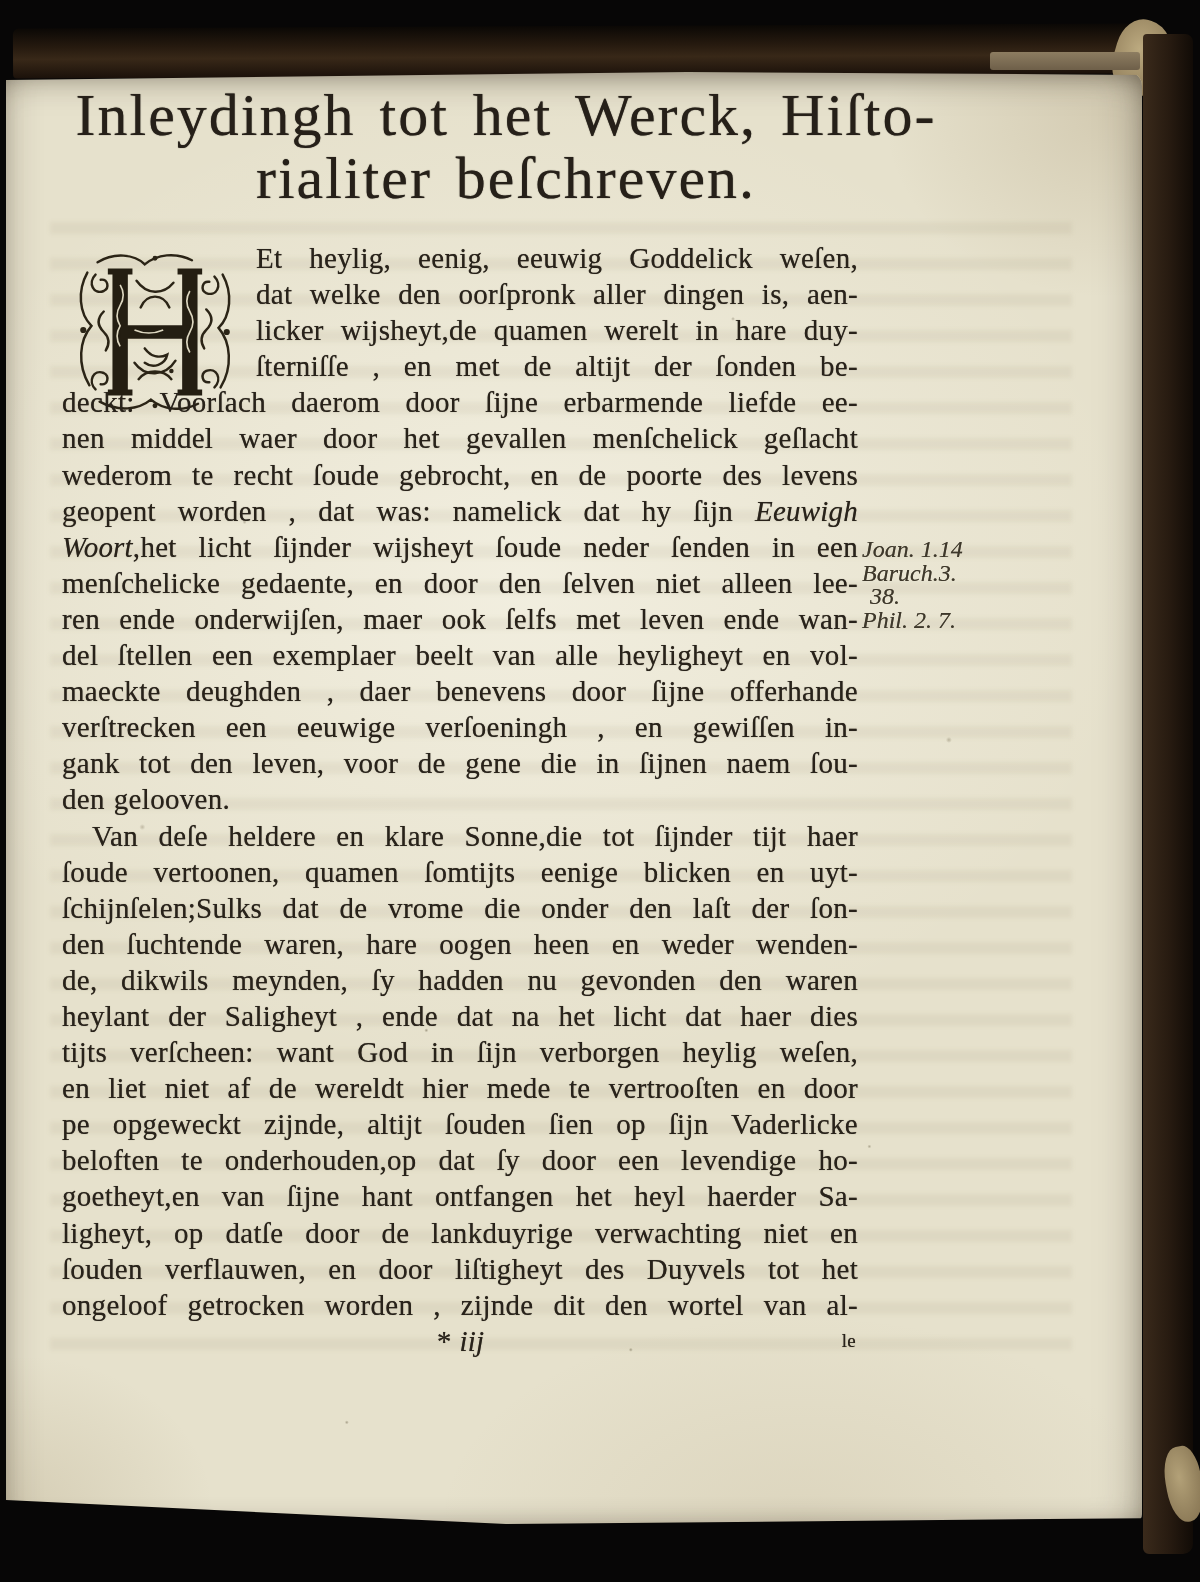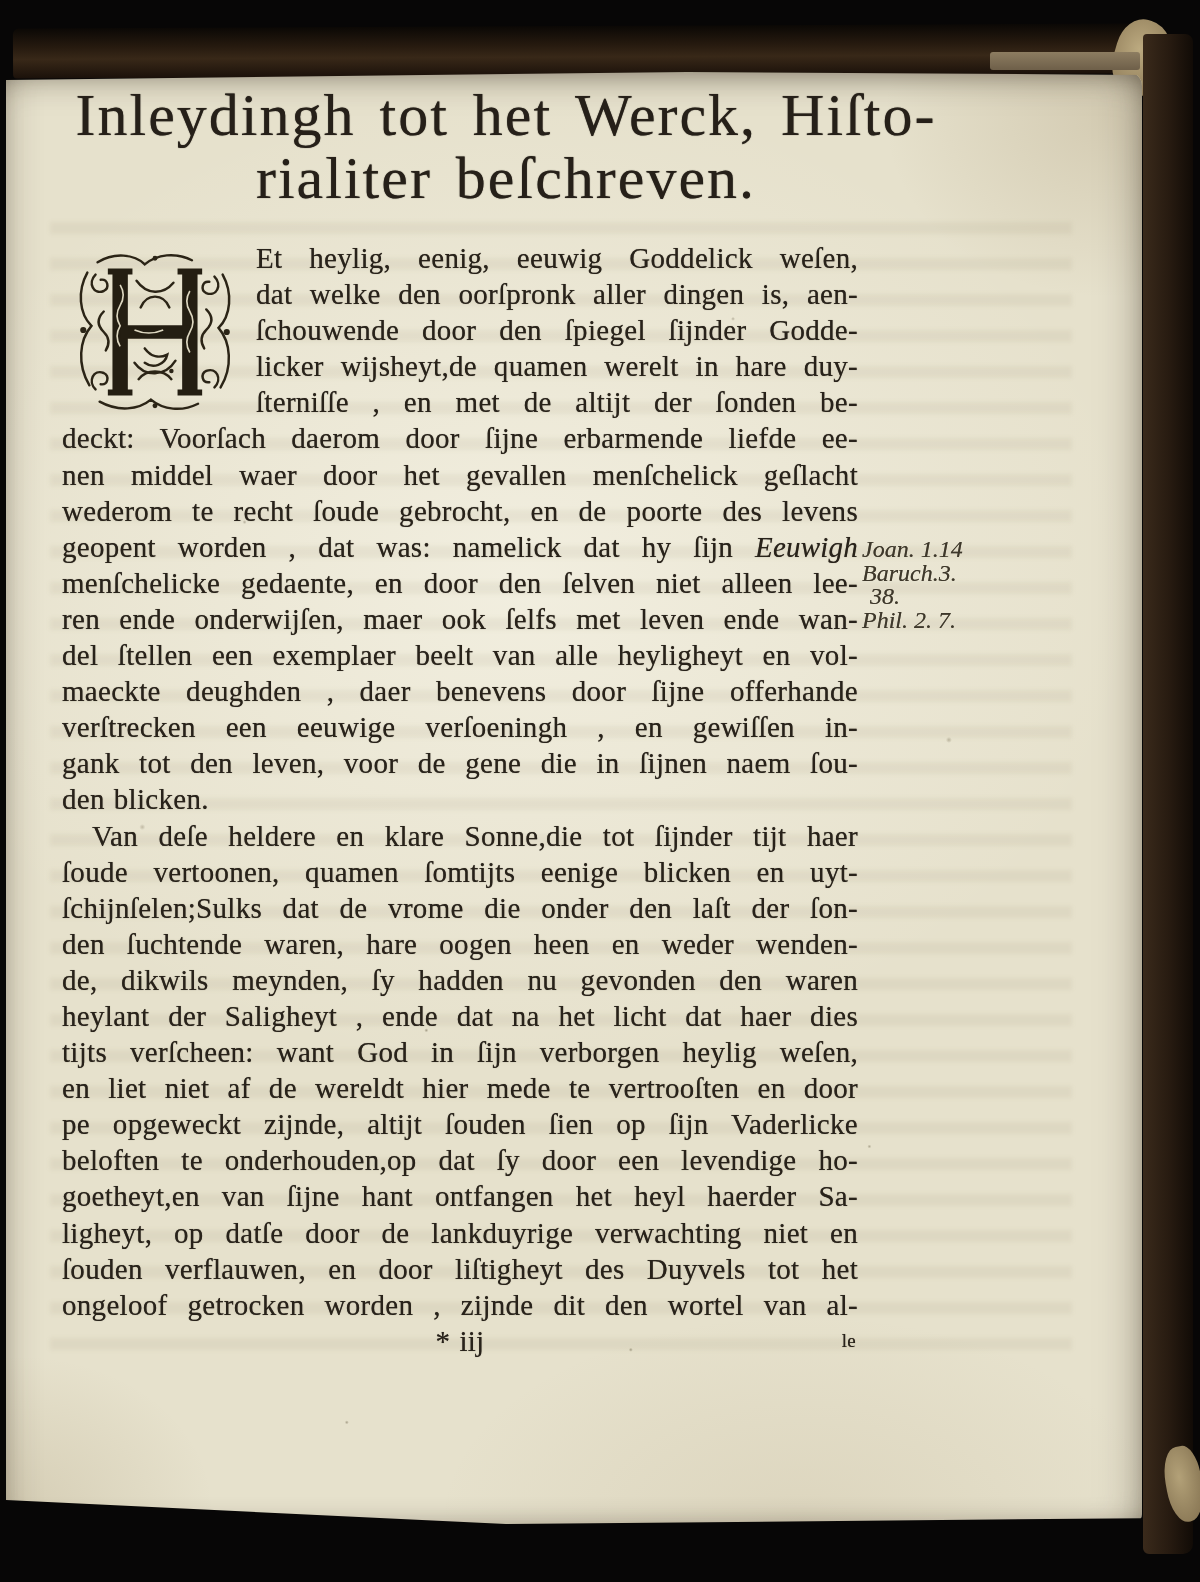--- a/index.html
+++ b/index.html
@@ -94,21 +94,21 @@
   .dropcap{position:absolute;left:67px;top:178px;width:164px;height:164px;}
   
   .marginalia{
     position:absolute;left:856px;top:466px;width:136px;
     font-style:italic;font-size:24px;line-height:23.5px;color:#3e382b;
     text-shadow:0 0 .5px rgba(62,56,43,.7);
   }
   .marginalia .verse{padding-left:8px;}
   
   .footer-line{position:relative;line-height:36.1px;height:40px;}
-  .signature{display:block;text-align:center;font-size:29px;}
+  .signature{display:block;text-align:center;font-size:29px;font-style:italic;}
   .catchword{position:absolute;right:2px;top:0;font-size:19px;}
 </style>
 </head>
 <body>
 
 <div class="cover-top"></div>
 <div class="worn-corner-top"></div>
 <div class="cover-right"></div>
 <div class="worn-corner-bottom"></div>
 <div class="page-block-edge"></div>
@@ -157,34 +157,34 @@
         <path d="M46 34 q6 10 0 20 q-6 10 0 20 q-6 10 0 20"></path>
         <path d="M114 40 q-6 10 0 20 q6 10 0 20 q-6 10 0 20"></path>
         <path d="M60 78 q14 6 28 0"></path>
       </g>
     </svg>
   </div>
 
   <div class="text-area">
     <div class="line ind">Et heylig, eenig, eeuwig Goddelick weſen,</div>
     <div class="line ind">dat welke den oorſpronk aller dingen is, aen-</div>
-    <div class="line ind">ſchouwende door den ſpiegel ſijnder Godde-</div>
     <div class="line ind">licker wijsheyt,de quamen werelt in hare duy-</div>
     <div class="line ind">ſterniſſe , en met de altijt der ſonden be-</div>
     <div class="line">deckt: Voorſach daerom door ſijne erbarmende liefde ee-</div>
     <div class="line">nen middel waer door het gevallen menſchelick geſlacht</div>
     <div class="line">wederom te recht ſoude gebrocht, en de poorte des levens</div>
     <div class="line"><span>geopent worden , dat was: namelick dat hy ſijn </span><span class="it">Eeuwigh</span></div>
+    <div class="line"><span class="it">Woort</span><span>,het licht ſijnder wijsheyt ſoude neder ſenden in een</span></div>
     <div class="line">menſchelicke gedaente, en door den ſelven niet alleen lee-</div>
     <div class="line">ren ende onderwijſen, maer ook ſelfs met leven ende wan-</div>
     <div class="line">del ſtellen een exemplaer beelt van alle heyligheyt en vol-</div>
     <div class="line">maeckte deughden , daer benevens door ſijne offerhande</div>
     <div class="line">verſtrecken een eeuwige verſoeningh , en gewiſſen in-</div>
     <div class="line">gank tot den leven, voor de gene die in ſijnen naem ſou-</div>
-    <div class="line nojust">den blicken.</div>
+    <div class="line nojust">den gelooven.</div>
 
     <div class="line pind">Van deſe heldere en klare Sonne,die tot ſijnder tijt haer</div>
     <div class="line">ſoude vertoonen, quamen ſomtijts eenige blicken en uyt-</div>
     <div class="line">ſchijnſelen;Sulks dat de vrome die onder den laſt der ſon-</div>
     <div class="line">den ſuchtende waren, hare oogen heen en weder wenden-</div>
     <div class="line">de, dikwils meynden, ſy hadden nu gevonden den waren</div>
     <div class="line">heylant der Saligheyt , ende dat na het licht dat haer dies</div>
     <div class="line">tijts verſcheen: want God in ſijn verborgen heylig weſen,</div>
     <div class="line">en liet niet af de wereldt hier mede te vertrooſten en door</div>
     <div class="line">pe opgeweckt zijnde, altijt ſouden ſien op ſijn Vaderlicke</div>

